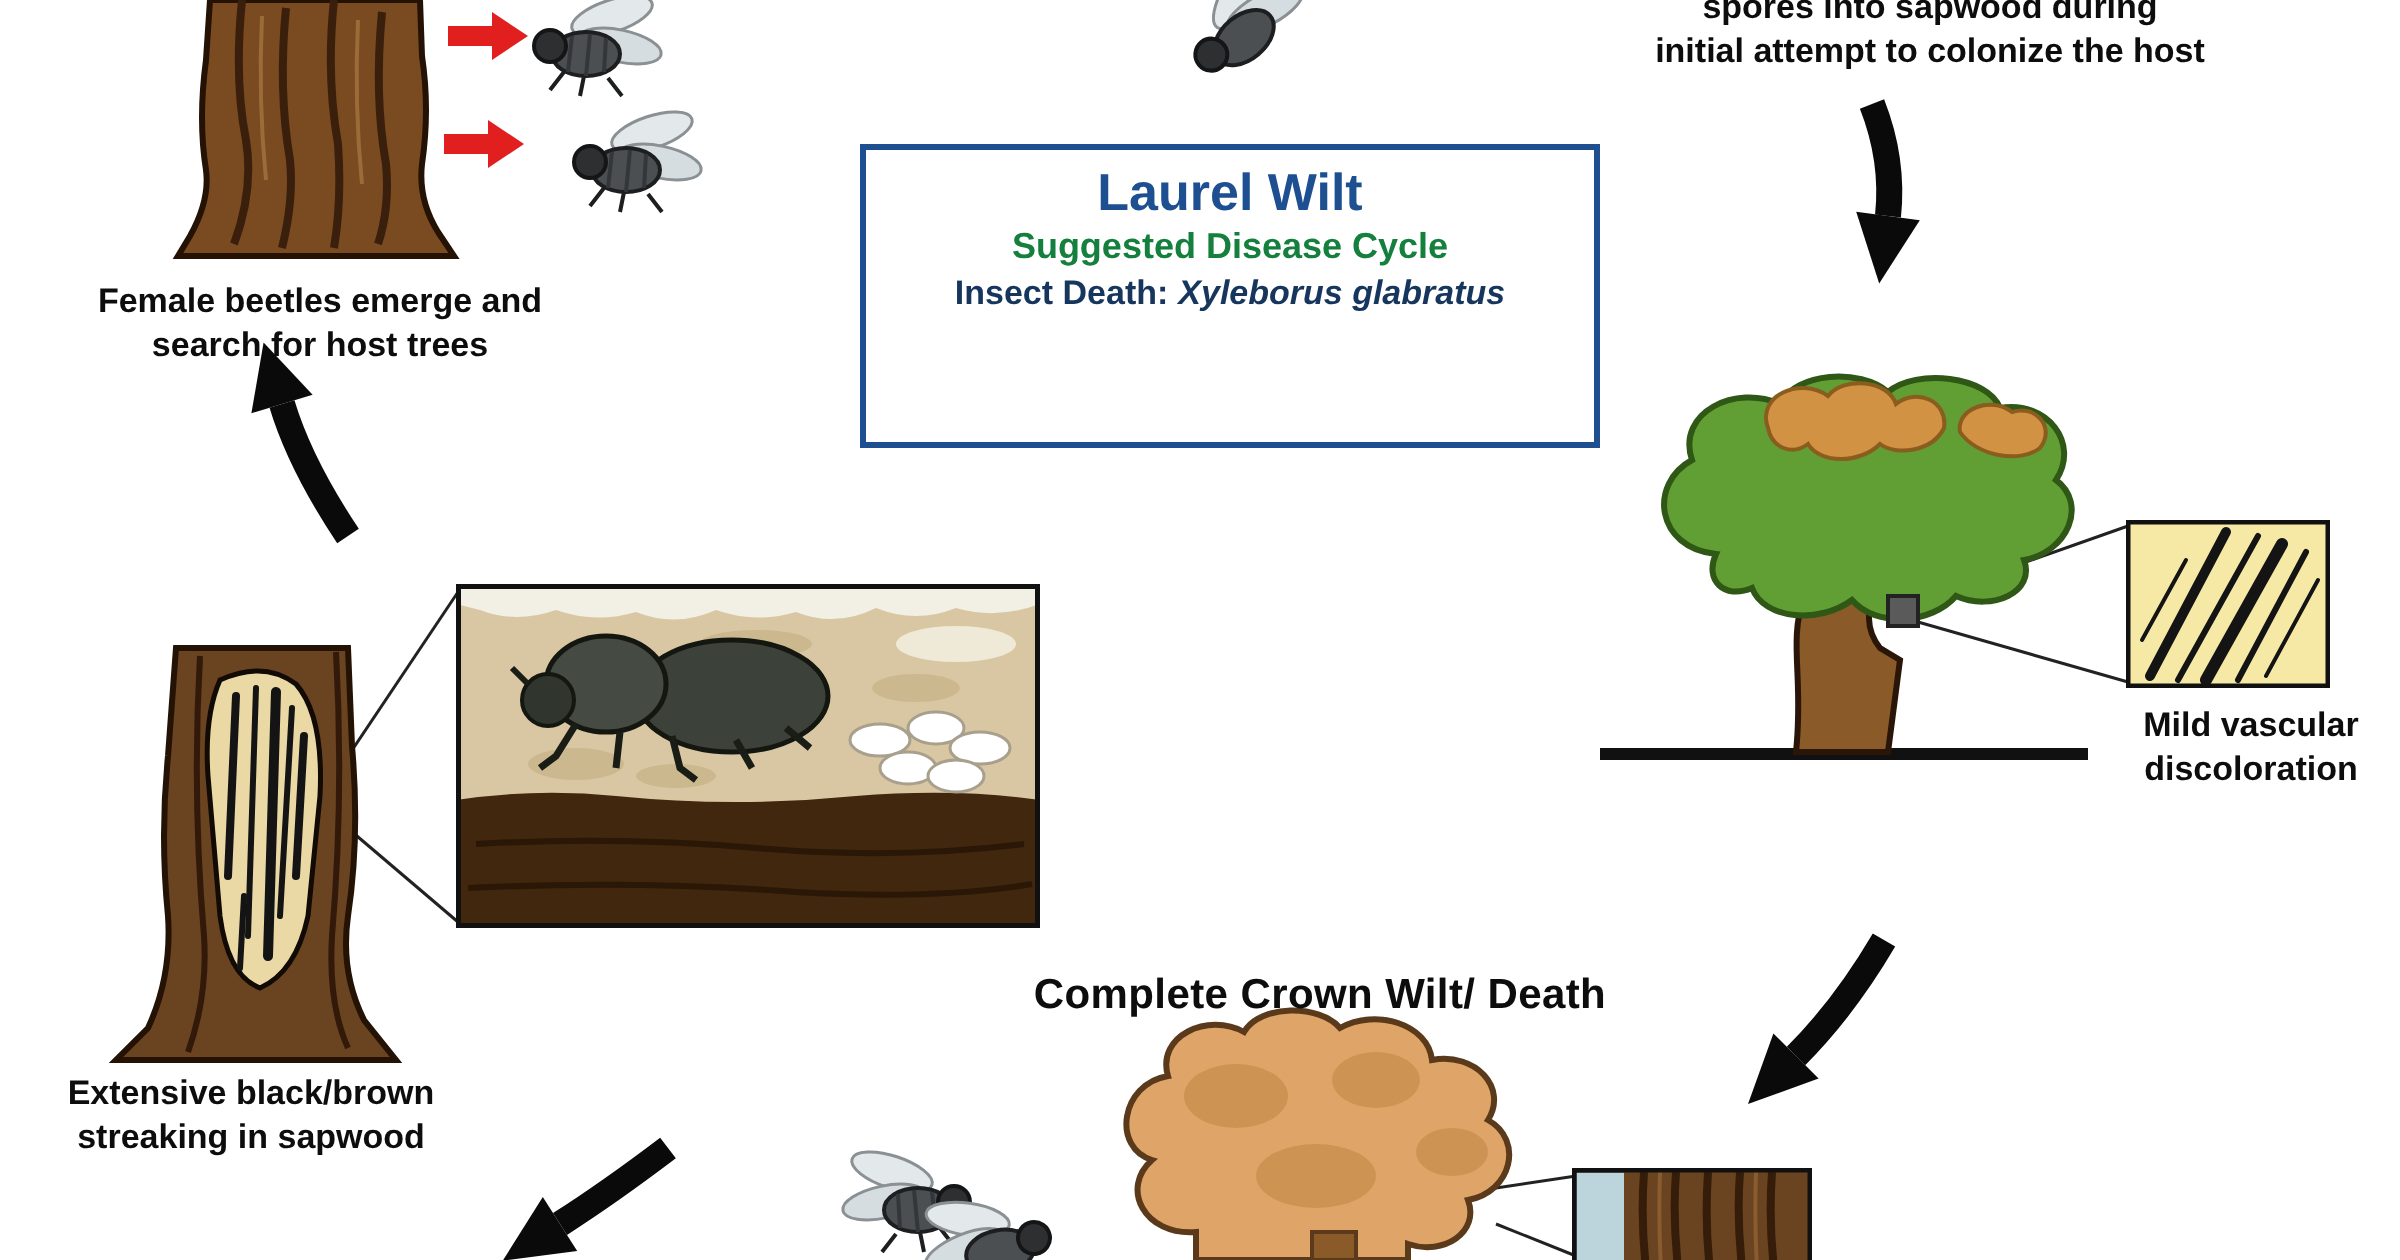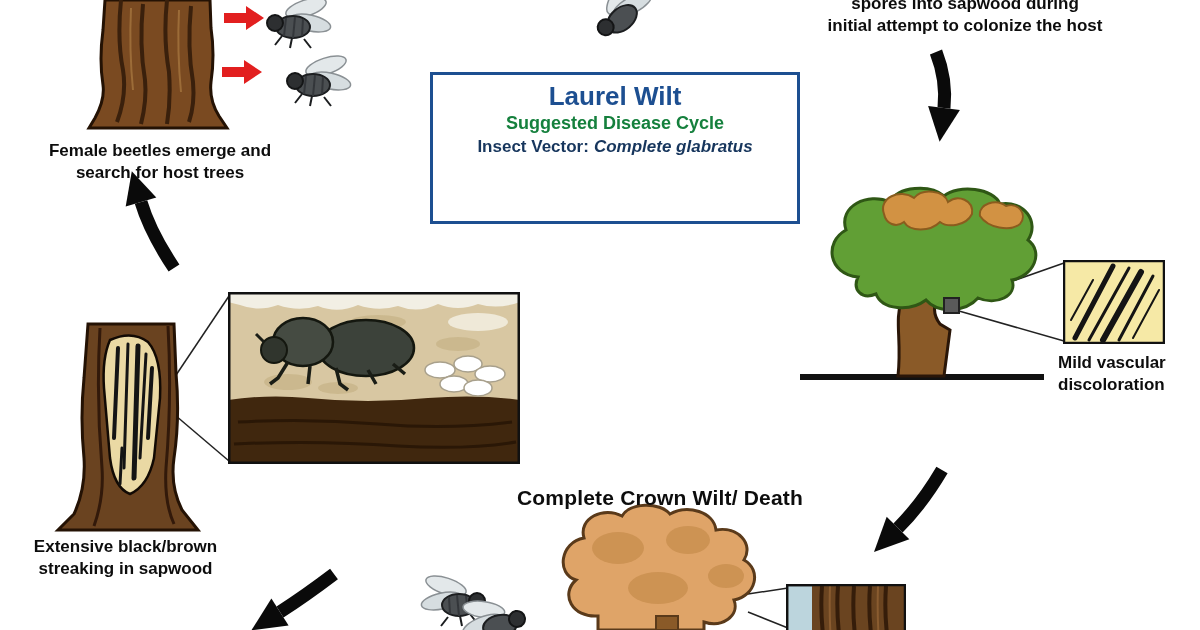--- a/index.html
+++ b/index.html
@@ -6,21 +6,21 @@
   #canvas{
     position:relative;width:1200px;height:630px;background:#ffffff;
     overflow:hidden;font-family:"Liberation Sans",sans-serif;
   }
   .abs{position:absolute;}
   .lbl{
     position:absolute;font-weight:700;color:#0d0d0d;
     white-space:pre-line;text-align:center;font-size:17px;line-height:1.32;
   }
   .lbl.big{font-size:21px;letter-spacing:.2px;}
-  .lbl.left{text-align:left;}
+  .lbl.left{text-align:center;}
   #infobox{
     position:absolute;left:430px;top:72px;width:370px;height:152px;
     border:3px solid #1d4f91;background:#fff;box-sizing:border-box;
     text-align:center;color:#17365d;padding-top:7px;z-index:5;
   }
   #infobox .title{font-size:26px;font-weight:700;color:#1d4f91;line-height:1.1;}
   #infobox .subtitle{font-size:18px;font-weight:700;color:#15803d;margin-top:2px;}
   #infobox .line{font-size:17px;font-weight:700;margin-top:3px;}
   #infobox .sci{font-style:italic;margin-left:5px;font-weight:700;}
   #infobox .common{font-size:16px;font-weight:400;margin-top:2px;}
@@ -223,21 +223,21 @@
       <path d="M44,2 Q43,30 45,58"></path>
       <path d="M92,2 Q91,30 93,58"></path>
     </g>
     <rect x="1" y="1" width="118" height="58" fill="none" stroke="#111" stroke-width="2.5"></rect>
   </svg>
 
   <div id="infobox">
     <div class="title">Laurel Wilt</div>
     <div class="subtitle">Suggested Disease Cycle</div>
     <div class="line">
-      <span>Insect Vector:</span><span class="sci">Complete glabratus</span>
+      <span>Insect Death:</span><span class="sci">Xyleborus glabratus</span>
     </div>
   </div>
 
   <div class="lbl txt" style="left:20px;top:108px;width:280px;margin-top:32px;">Female beetles emerge and
 search for host trees</div>
 
   <div class="lbl txt" style="left:765px;top:-7px;width:400px;">spores into sapwood during
 initial attempt to colonize the host</div>
 
 

